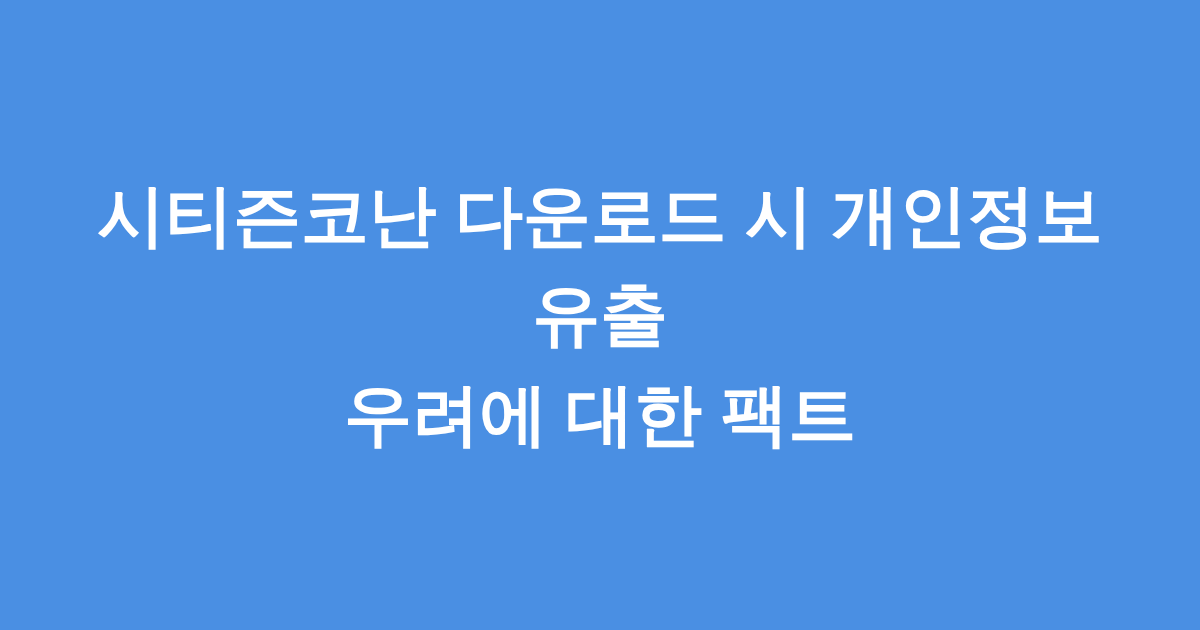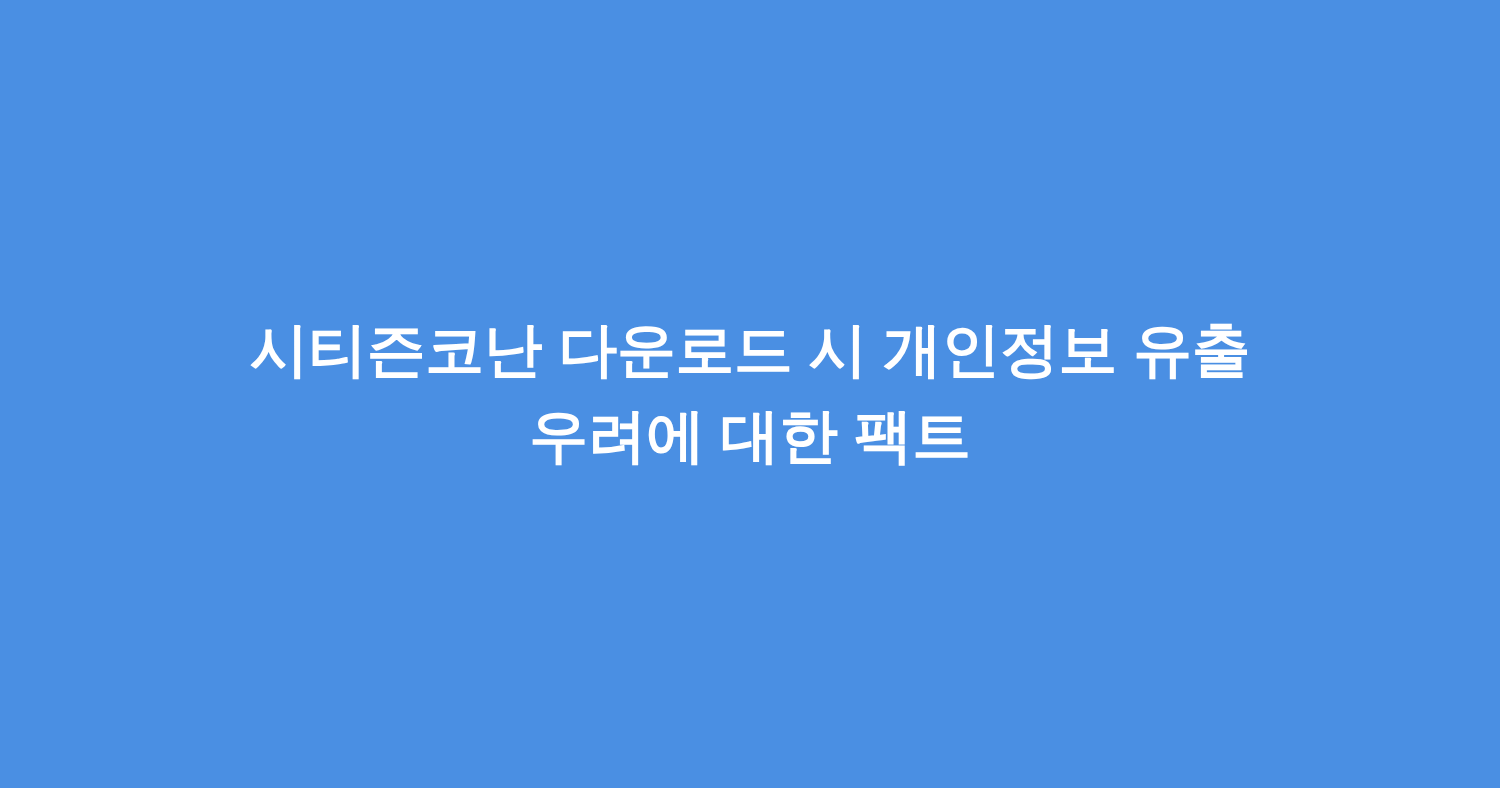--- a/index.html
+++ b/index.html
@@ -30,21 +30,21 @@
     box-sizing: border-box;
     width: 100%;
     padding: 0 56px;
     text-align: center;
   }
 
   #headline {
     margin: 0;
     color: #ffffff;
     font-family: "Liberation Sans", "DejaVu Sans", sans-serif;
-    font-size: 47px;
+    font-size: 68px;
     font-weight: 700;
     line-height: 1.46;
     letter-spacing: -0.2px;
     word-break: keep-all;
     white-space: pre-line;
     text-rendering: optimizeLegibility;
   }
 </style>
 </head>
 <body>

